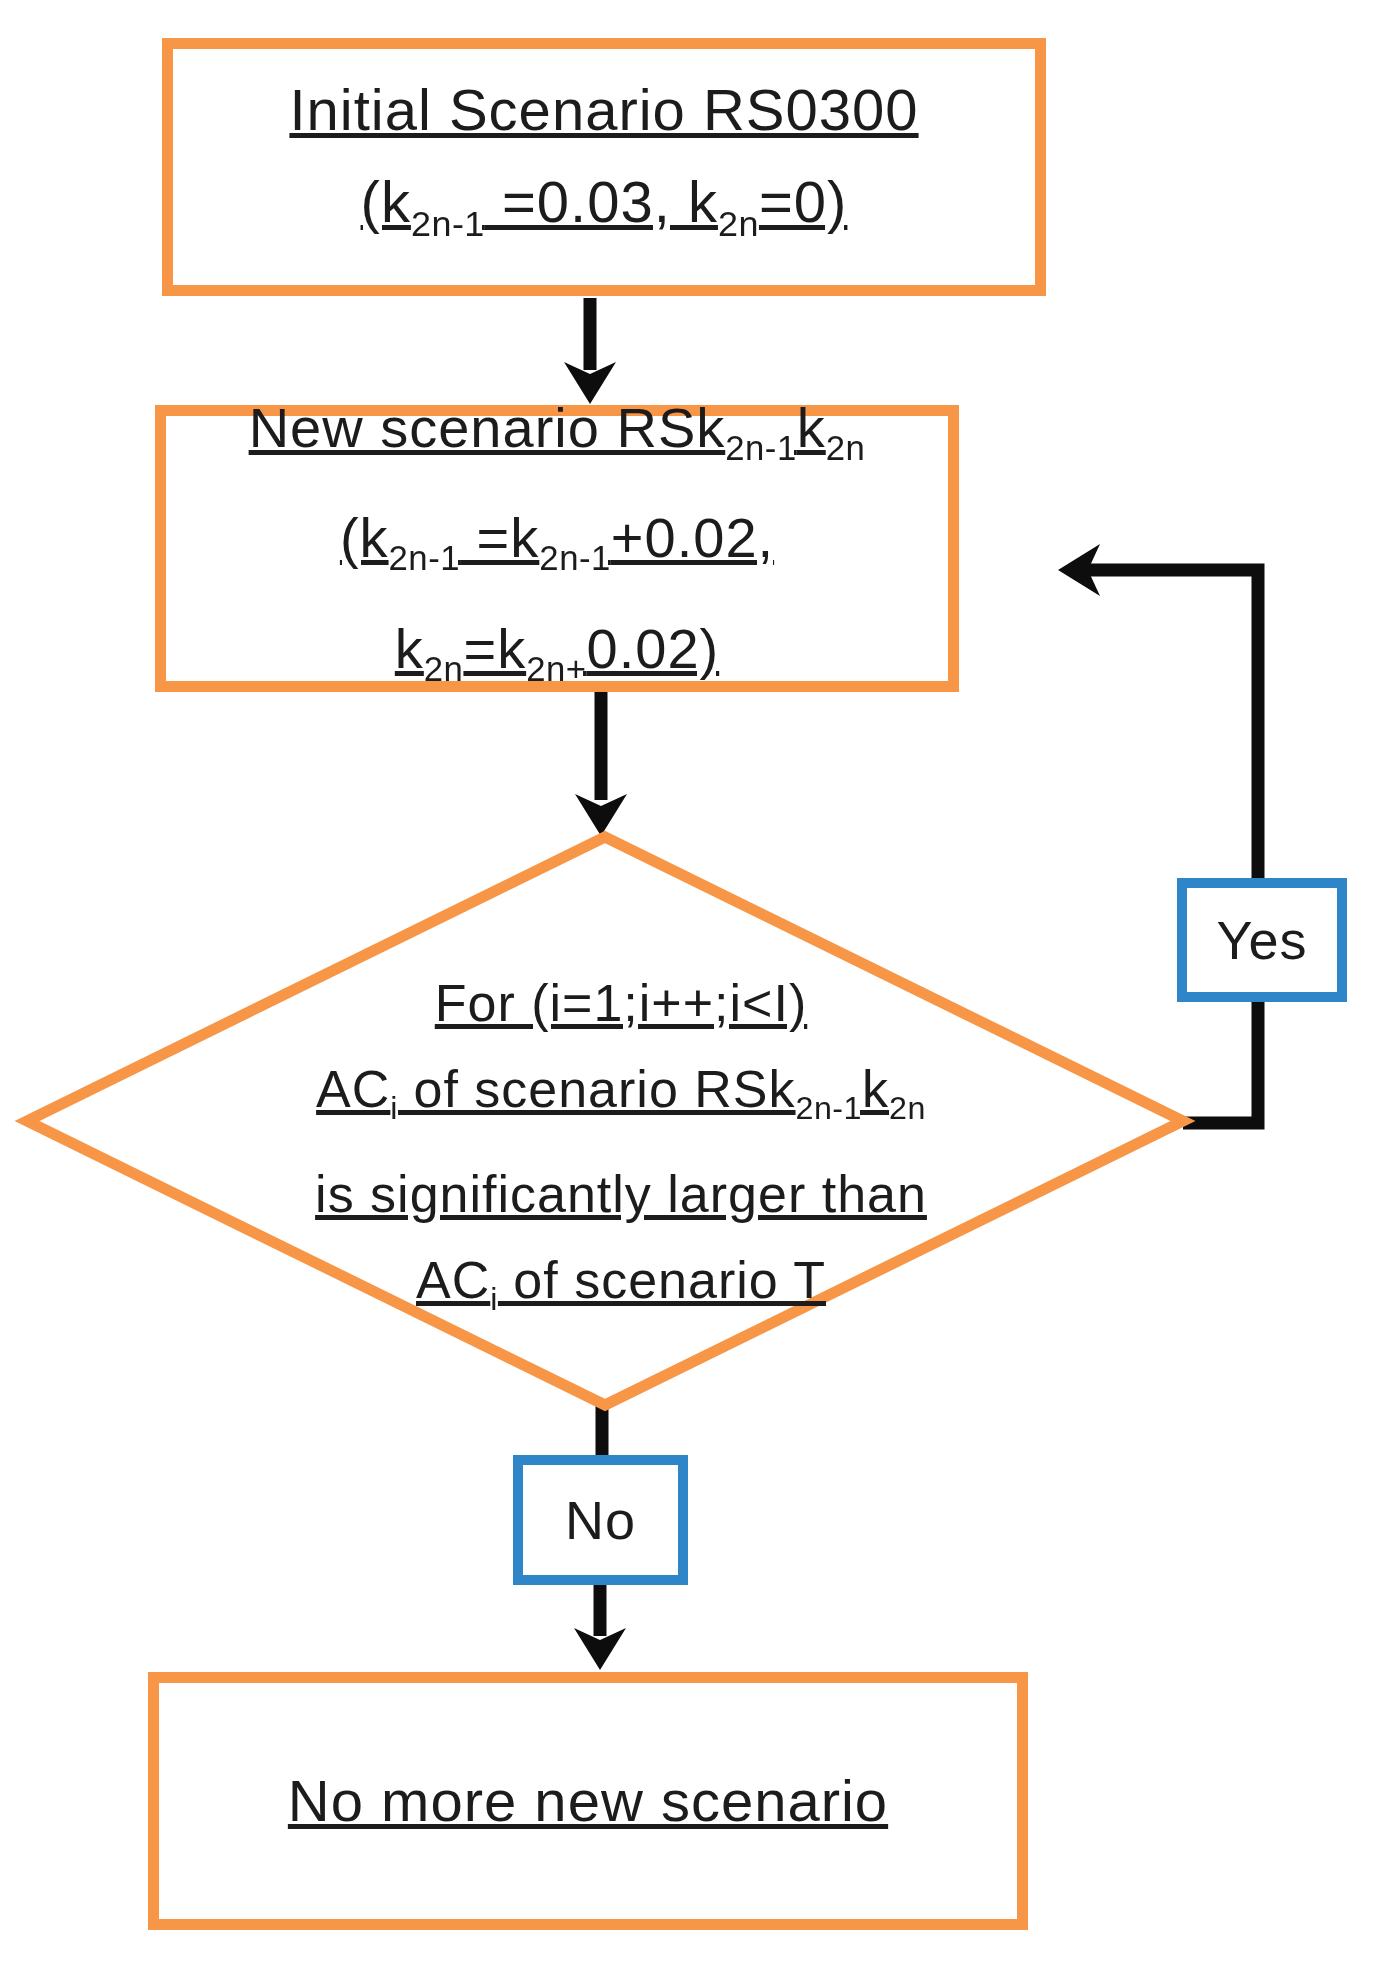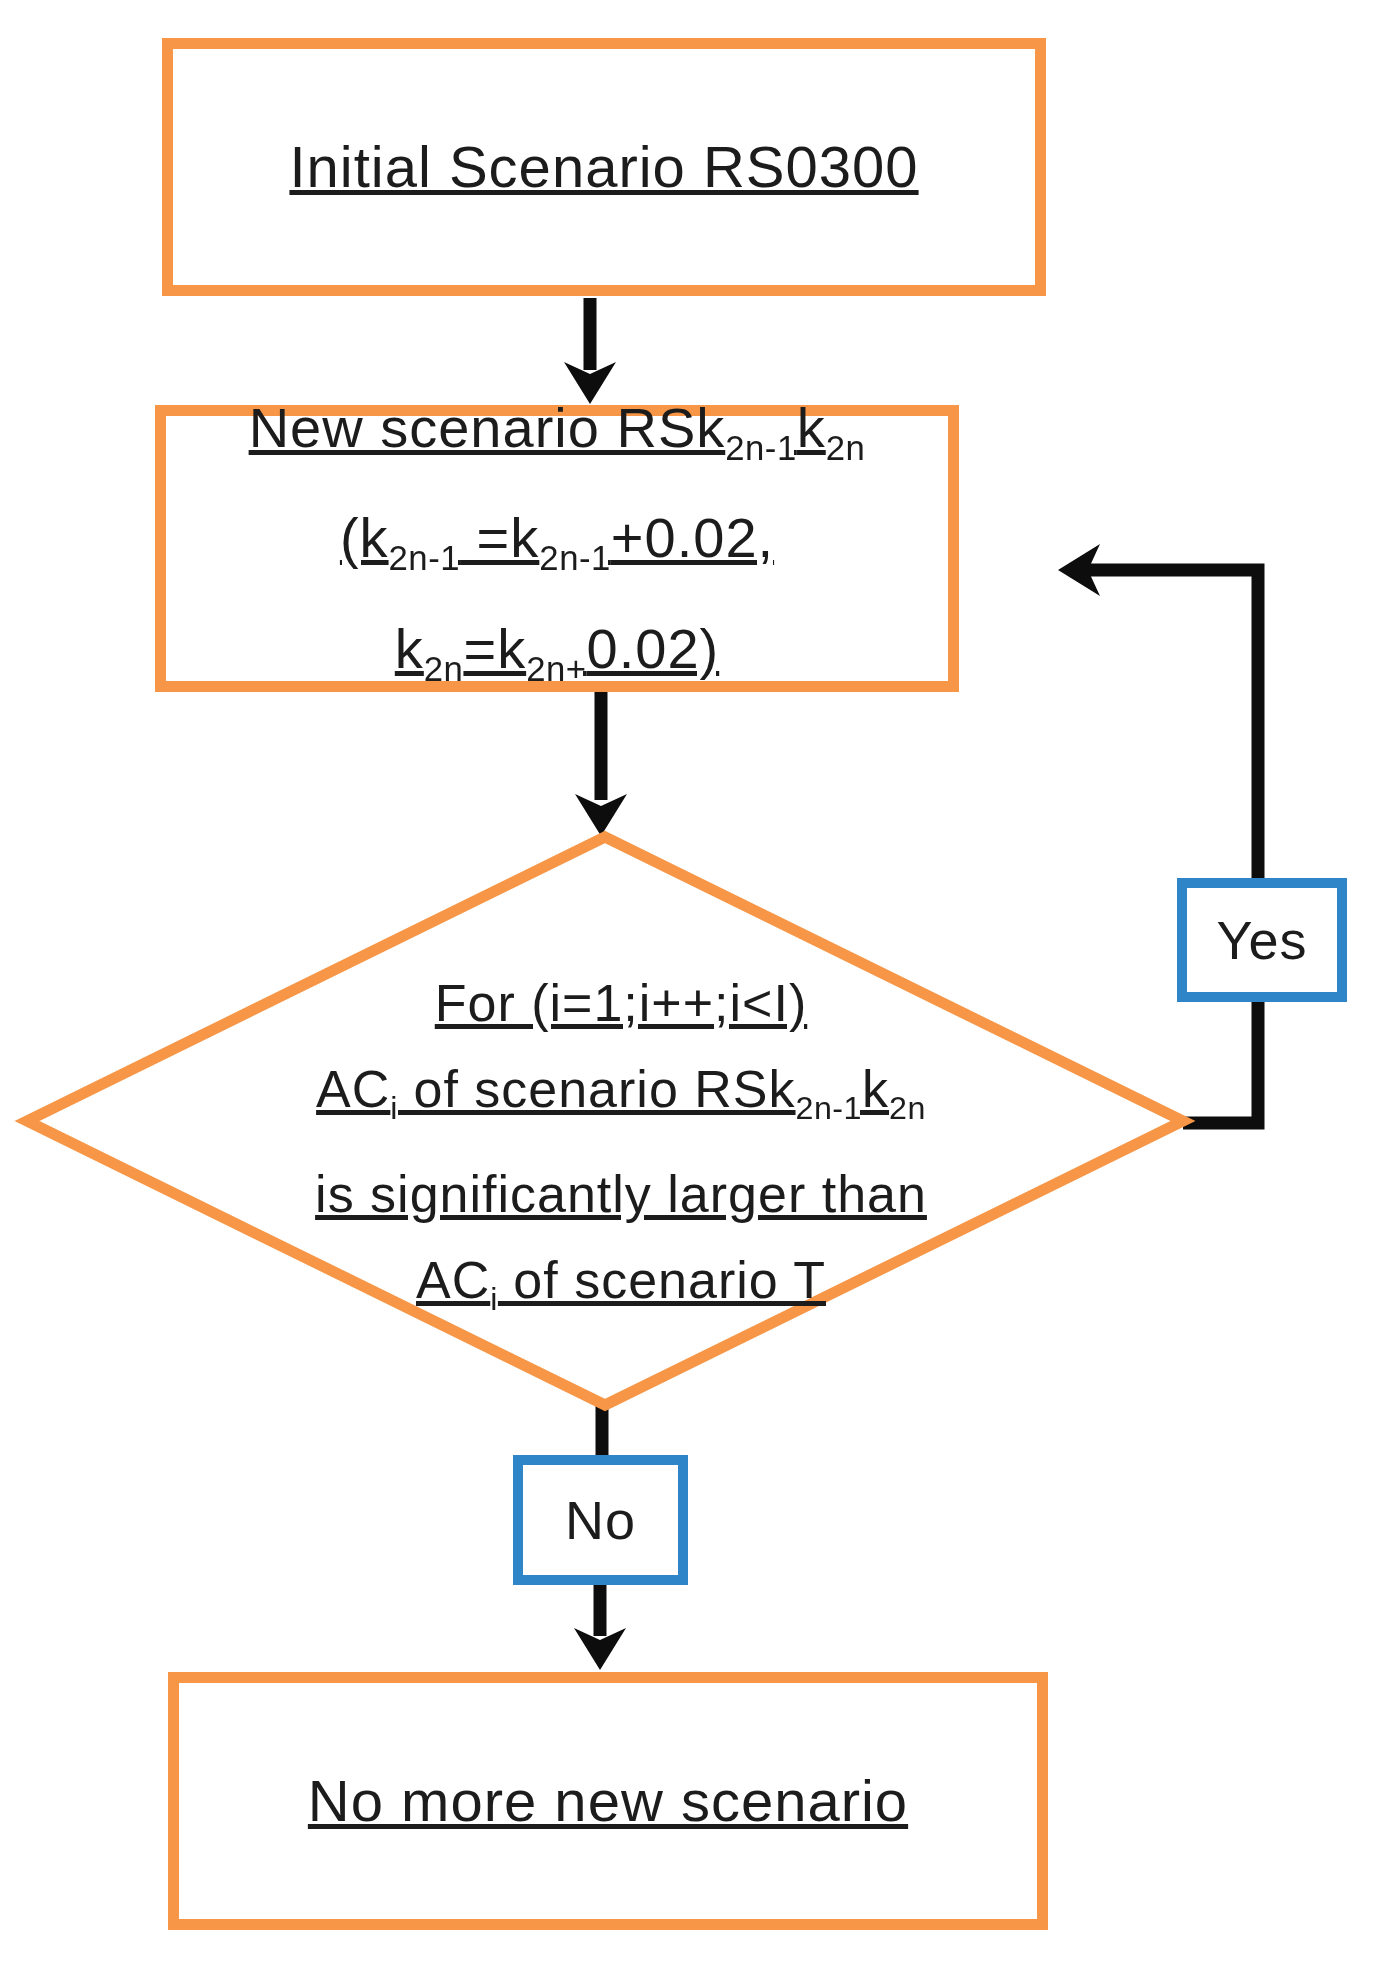--- a/index.html
+++ b/index.html
@@ -33,21 +33,21 @@
     text-align:center;letter-spacing:1px;
   }
   .dtext{
     position:absolute;z-index:3;text-align:center;letter-spacing:1px;
   }
   .line{white-space:nowrap;text-decoration:underline;}
   #box-initial{left:162px;top:38px;width:884px;height:258px;font-size:58px;}
   #box-initial .line{line-height:92px;}
   #box-new{left:155px;top:405px;width:804px;height:287px;font-size:56px;}
   #box-new .line{line-height:90px;}
-  #box-stop{left:168px;top:1672px;width:880px;height:258px;font-size:58px;}
+  #box-stop{left:148px;top:1672px;width:880px;height:258px;font-size:58px;}
   #box-stop .line{line-height:98px;}
   #diamond-text{left:43px;top:960px;width:1156px;font-size:52px;}
   #diamond-text .line{line-height:86px;}
   #box-yes{left:1177px;top:878px;width:170px;height:124px;font-size:54px;}
   #box-no{left:513px;top:1455px;width:175px;height:130px;font-size:54px;}
   .sub{font-size:0.62em;vertical-align:-0.38em;letter-spacing:0.5px;}
 </style>
 </head>
 <body>
 
@@ -77,20 +77,21 @@
     <g>
       <line x1="600" y1="1583" x2="600" y2="1636" stroke="var(--arrow)" stroke-width="13"></line>
       <polygon points="574,1628 600,1670 626,1628 600,1640" fill="var(--arrow)"></polygon>
     </g>
 
     <polygon points="605,837 1183,1121 605,1405 27,1121" fill="#ffffff" stroke="var(--orange)" stroke-width="11" stroke-linejoin="miter"></polygon>
   </svg>
 
   <div class="obox" id="box-initial">
     <div class="line"><span>Initial Scenario RS0300</span></div>
+    <div class="line"><span>(k</span><span class="sub">2n-1</span><span> =0.03, k</span><span class="sub">2n</span><span>=0)</span></div>
   </div>
 
   <div class="obox" id="box-new">
     <div class="line"><span>New scenario RSk</span><span class="sub">2n-1</span><span>k</span><span class="sub">2n</span></div>
     <div class="line"><span>(k</span><span class="sub">2n-1</span><span> =k</span><span class="sub">2n-1</span><span>+0.02,</span></div>
     <div class="line"><span>k</span><span class="sub">2n</span><span>=k</span><span class="sub">2n+</span><span>0.02)</span></div>
   </div>
 
   <div class="dtext" id="diamond-text">
     <div class="line"><span>For (i=1;i++;i&lt;I)</span></div>

